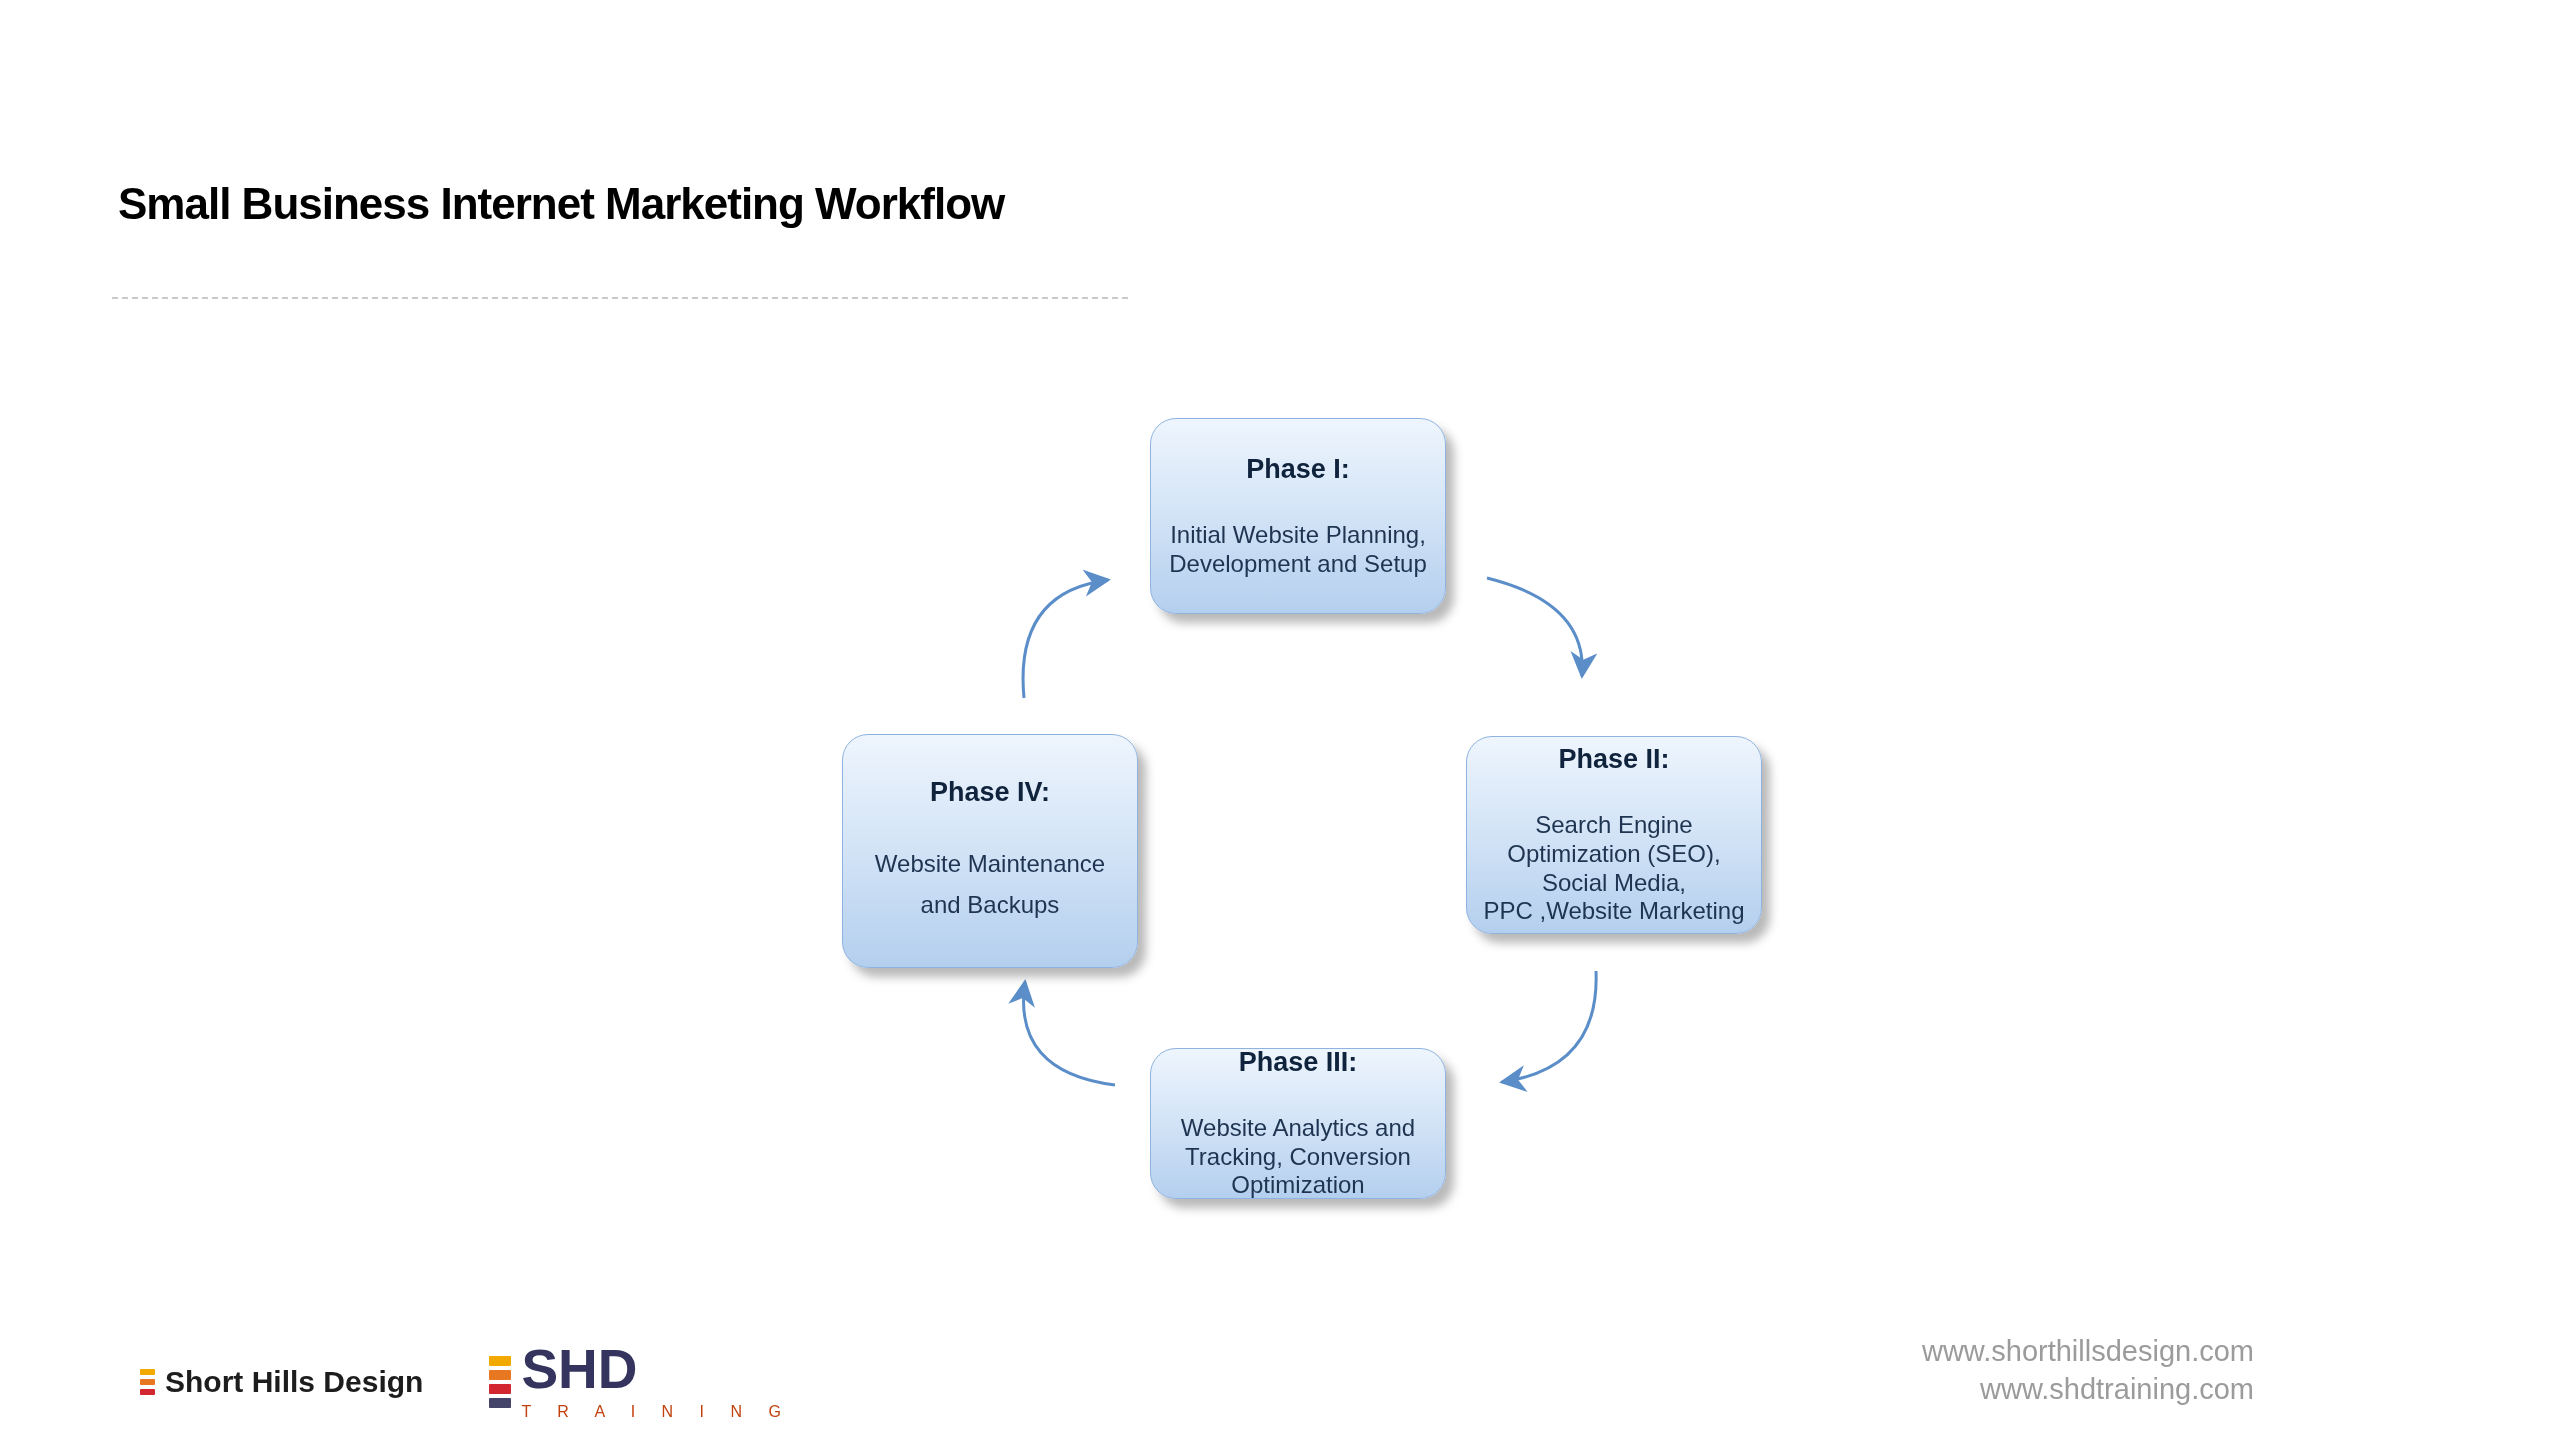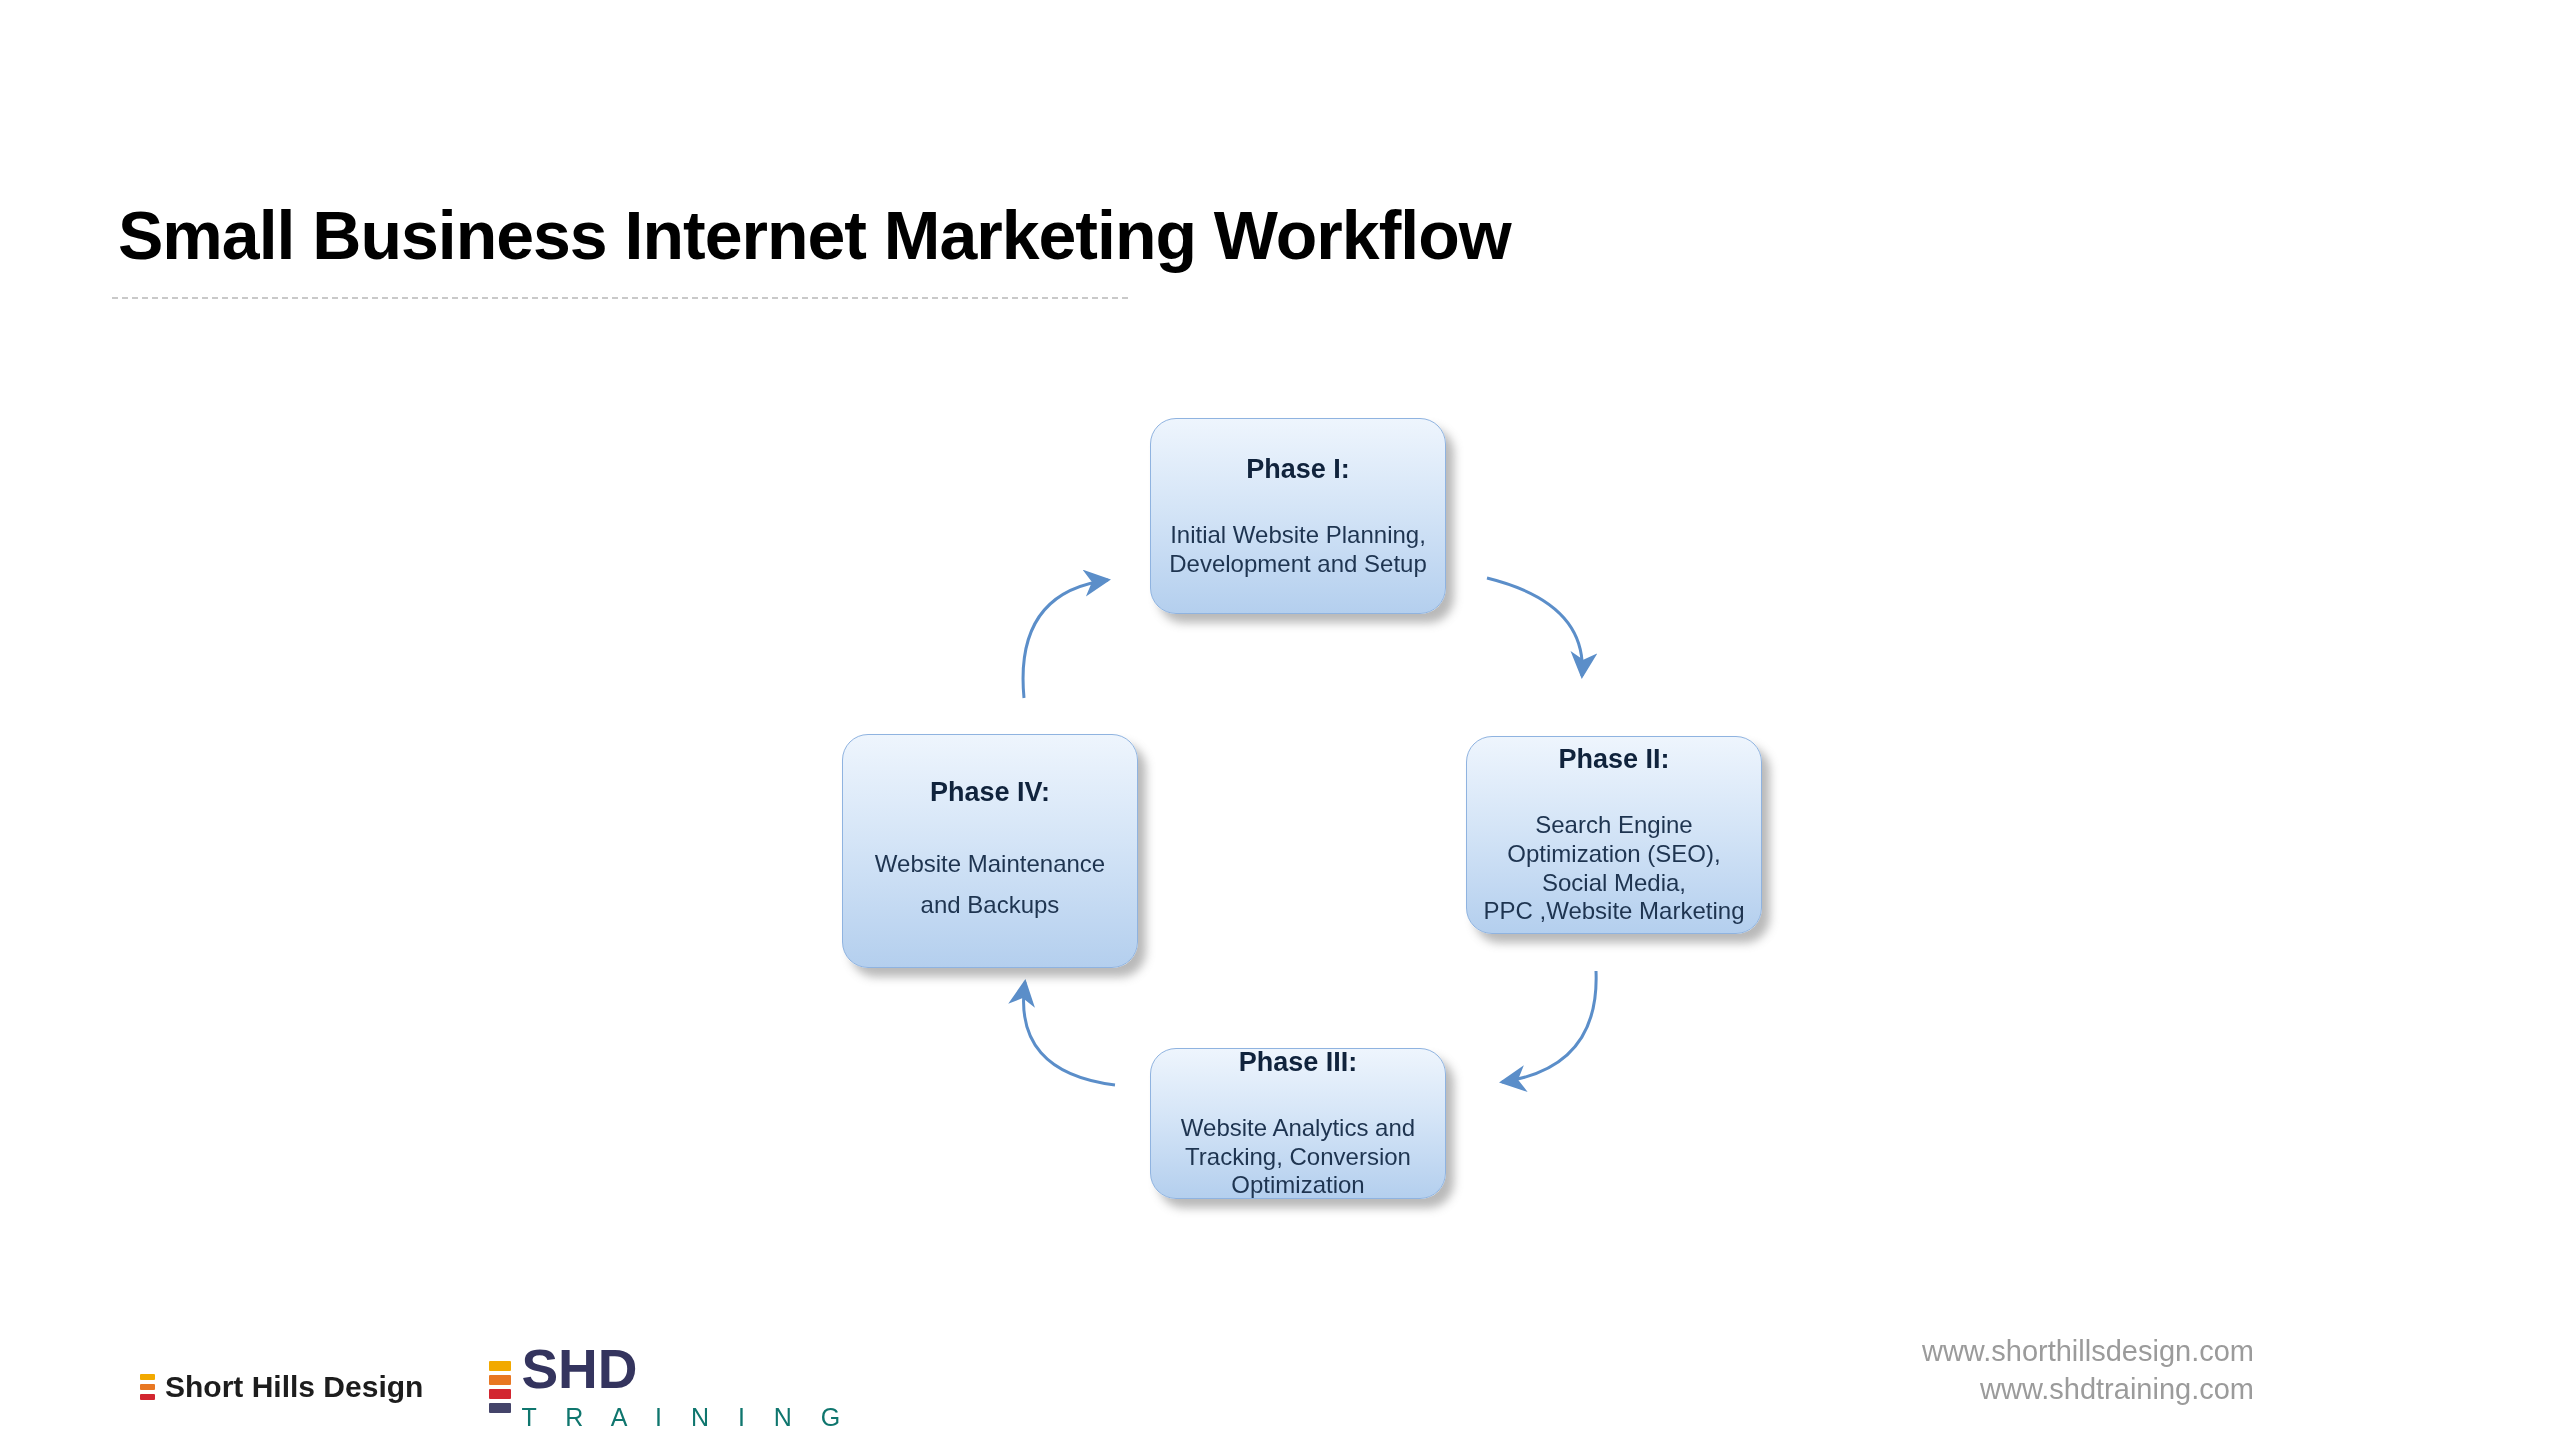--- a/index.html
+++ b/index.html
@@ -5,21 +5,21 @@
   html,body{margin:0;padding:0;}
   body{
     width:2560px;height:1440px;position:relative;overflow:hidden;
     background:#ffffff;
     font-family:"Liberation Sans", sans-serif;
   }
 
   
   .slide-title{
     position:absolute;left:118px;top:150px;
-    font-size:68px;font-weight:700;color:#000000;letter-spacing:-1px;
+    font-size:44px;font-weight:700;color:#000000;letter-spacing:-1px;
     white-space:nowrap;
   }
   .title-divider{
     position:absolute;left:112px;top:297px;width:1016px;height:0;
     border-top:2px dashed #c9c9c9;
   }
 
   
   .phase-box{
     position:absolute;width:296px;box-sizing:border-box;
@@ -56,21 +56,21 @@
   .bars-small span{width:15px;height:6px;}
   .bars-large span{width:22px;height:10px;}
   .bar-c1{background:#f2a900;}
   .bar-c2{background:#e87722;}
   .bar-c3{background:#d22630;}
   .bar-c4{background:#44446a;}
   .logo-shd-text{font-size:30px;font-weight:700;color:#1d1d1d;white-space:nowrap;}
   .logo-training{display:flex;align-items:center;gap:10px;}
   .logo-training-col{display:flex;flex-direction:column;}
   .logo-training-top{font-size:55px;font-weight:700;color:#34345e;line-height:1;}
-  .logo-training-sub{font-size:25px;color:#0f766e;letter-spacing:11px;margin-top:6px;}
+  .logo-training-sub{font-size:16px;color:#c2410c;letter-spacing:11px;margin-top:6px;}
 
   
   .footer-links{
     position:absolute;right:306px;top:1332px;
     text-align:right;color:#9b9b9b;font-size:29px;line-height:38px;
   }
 </style>
 </head>
 <body>
 

